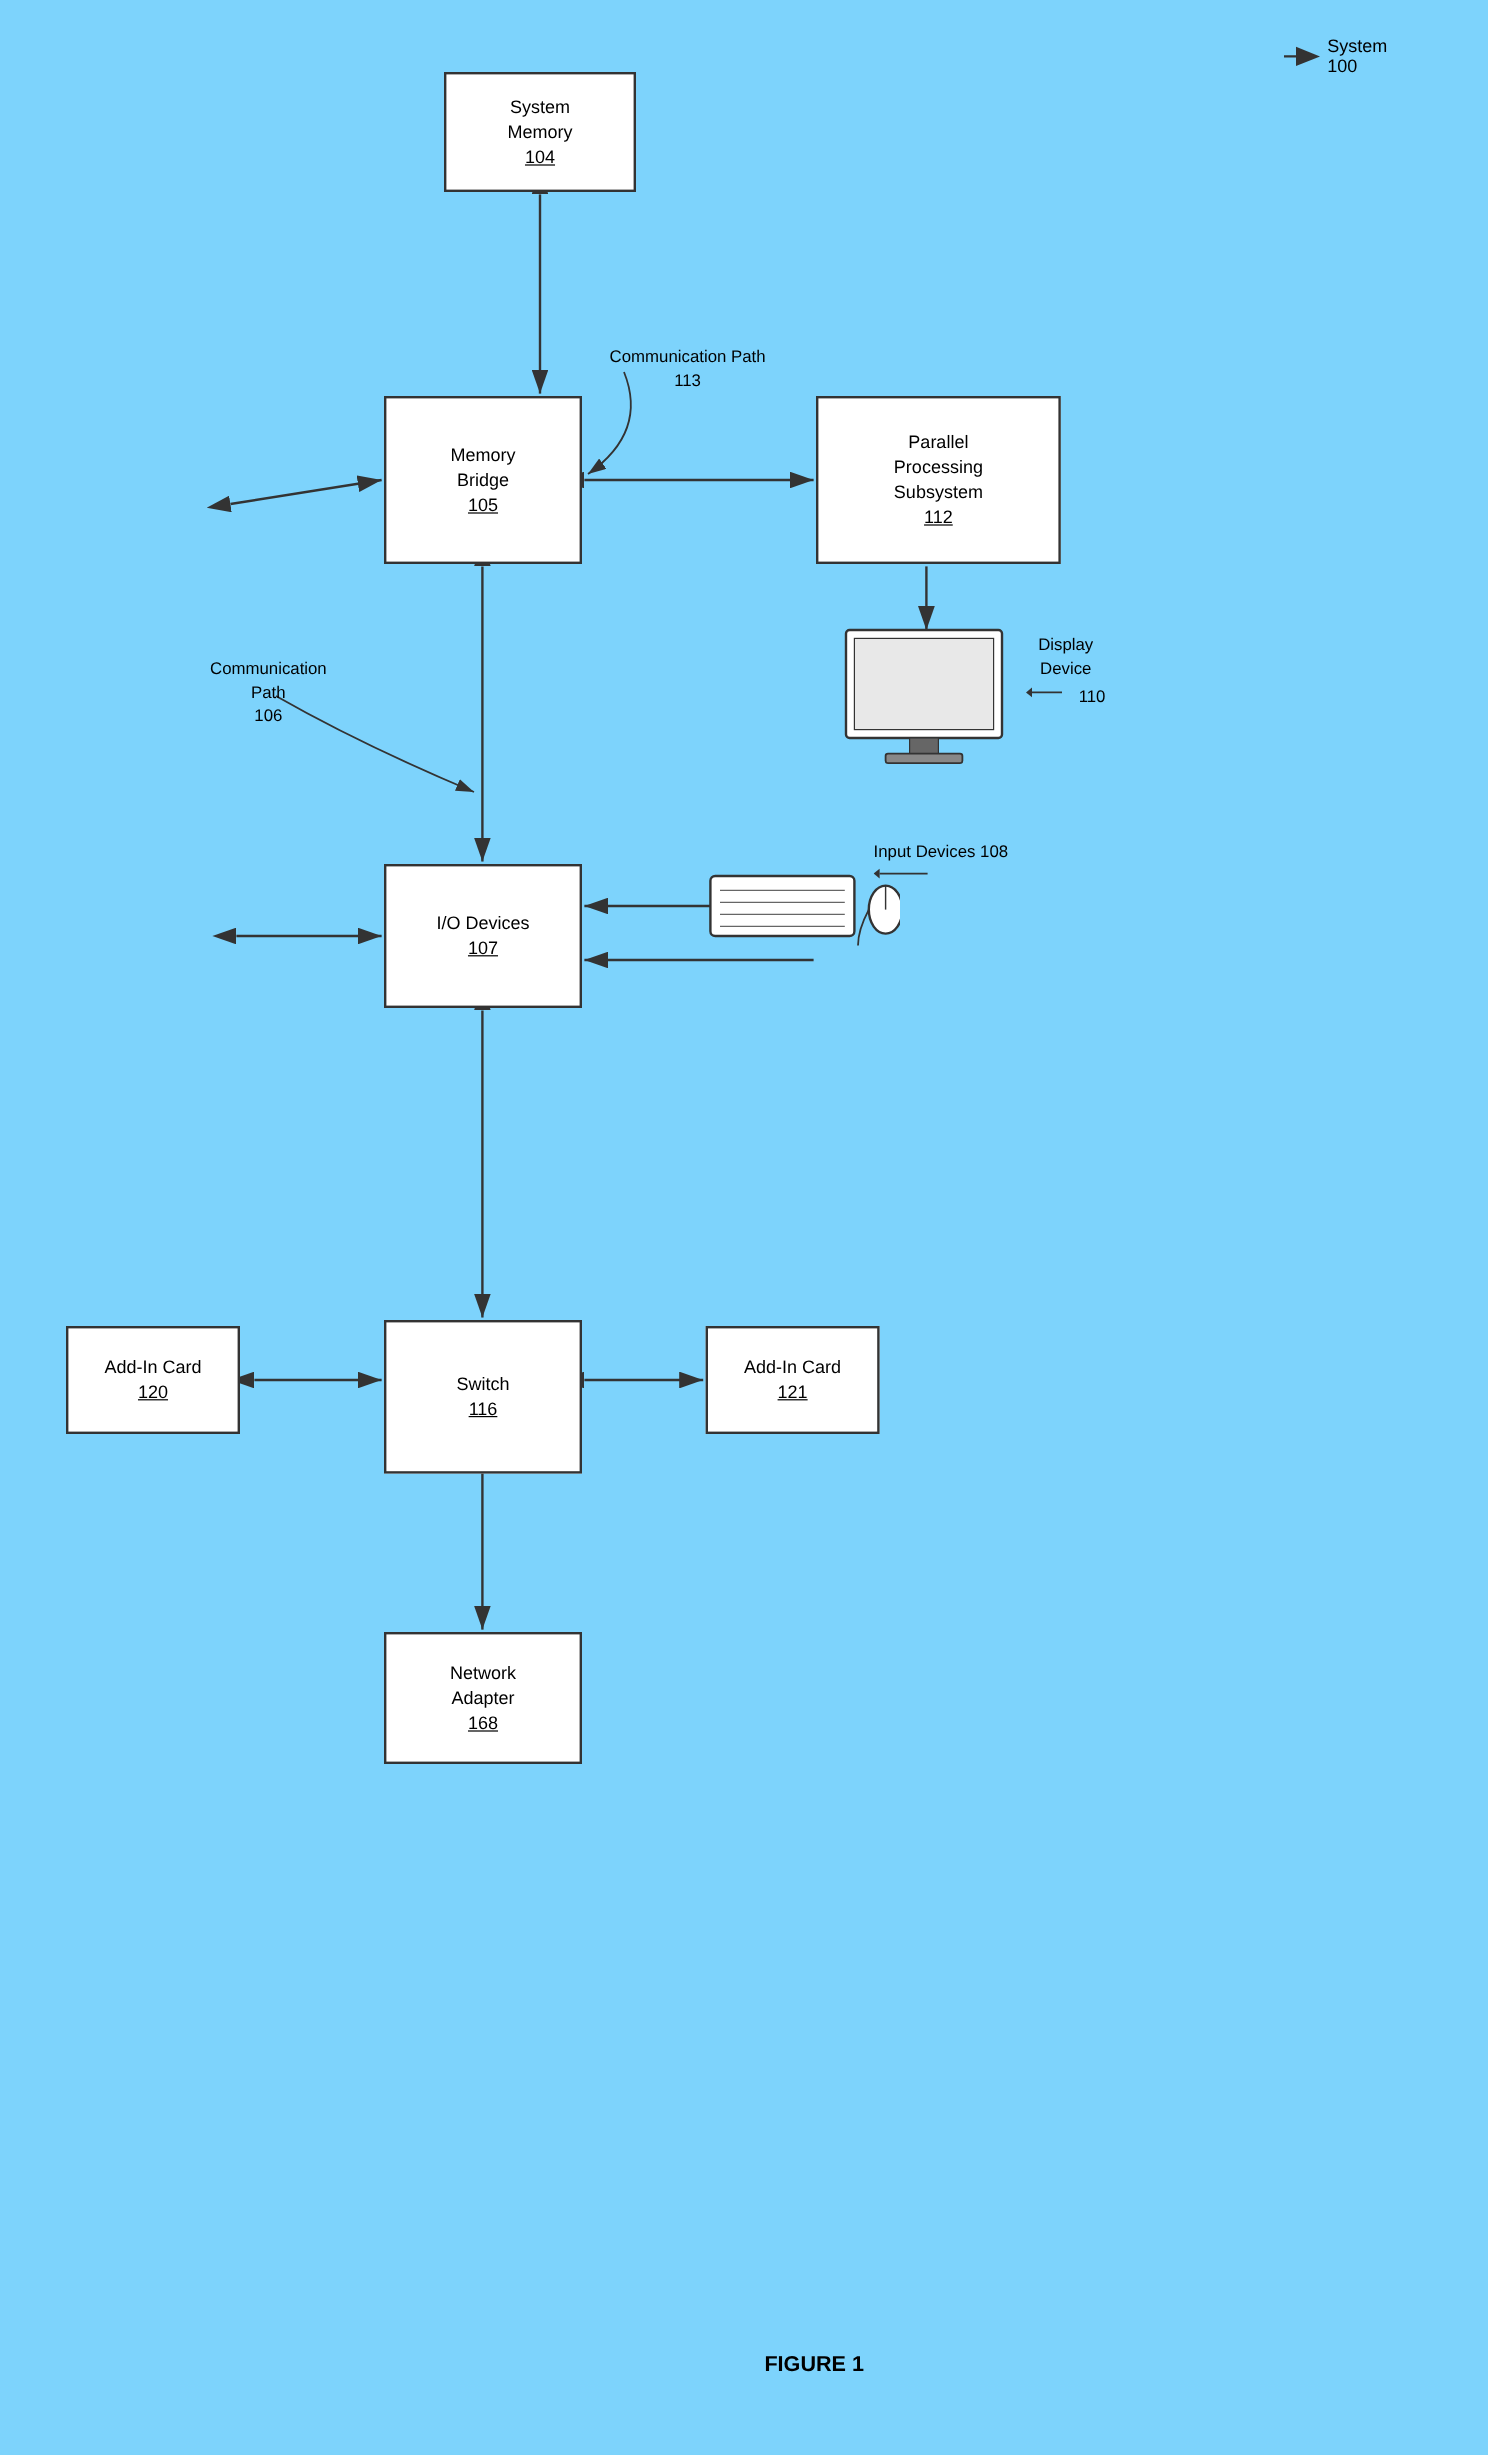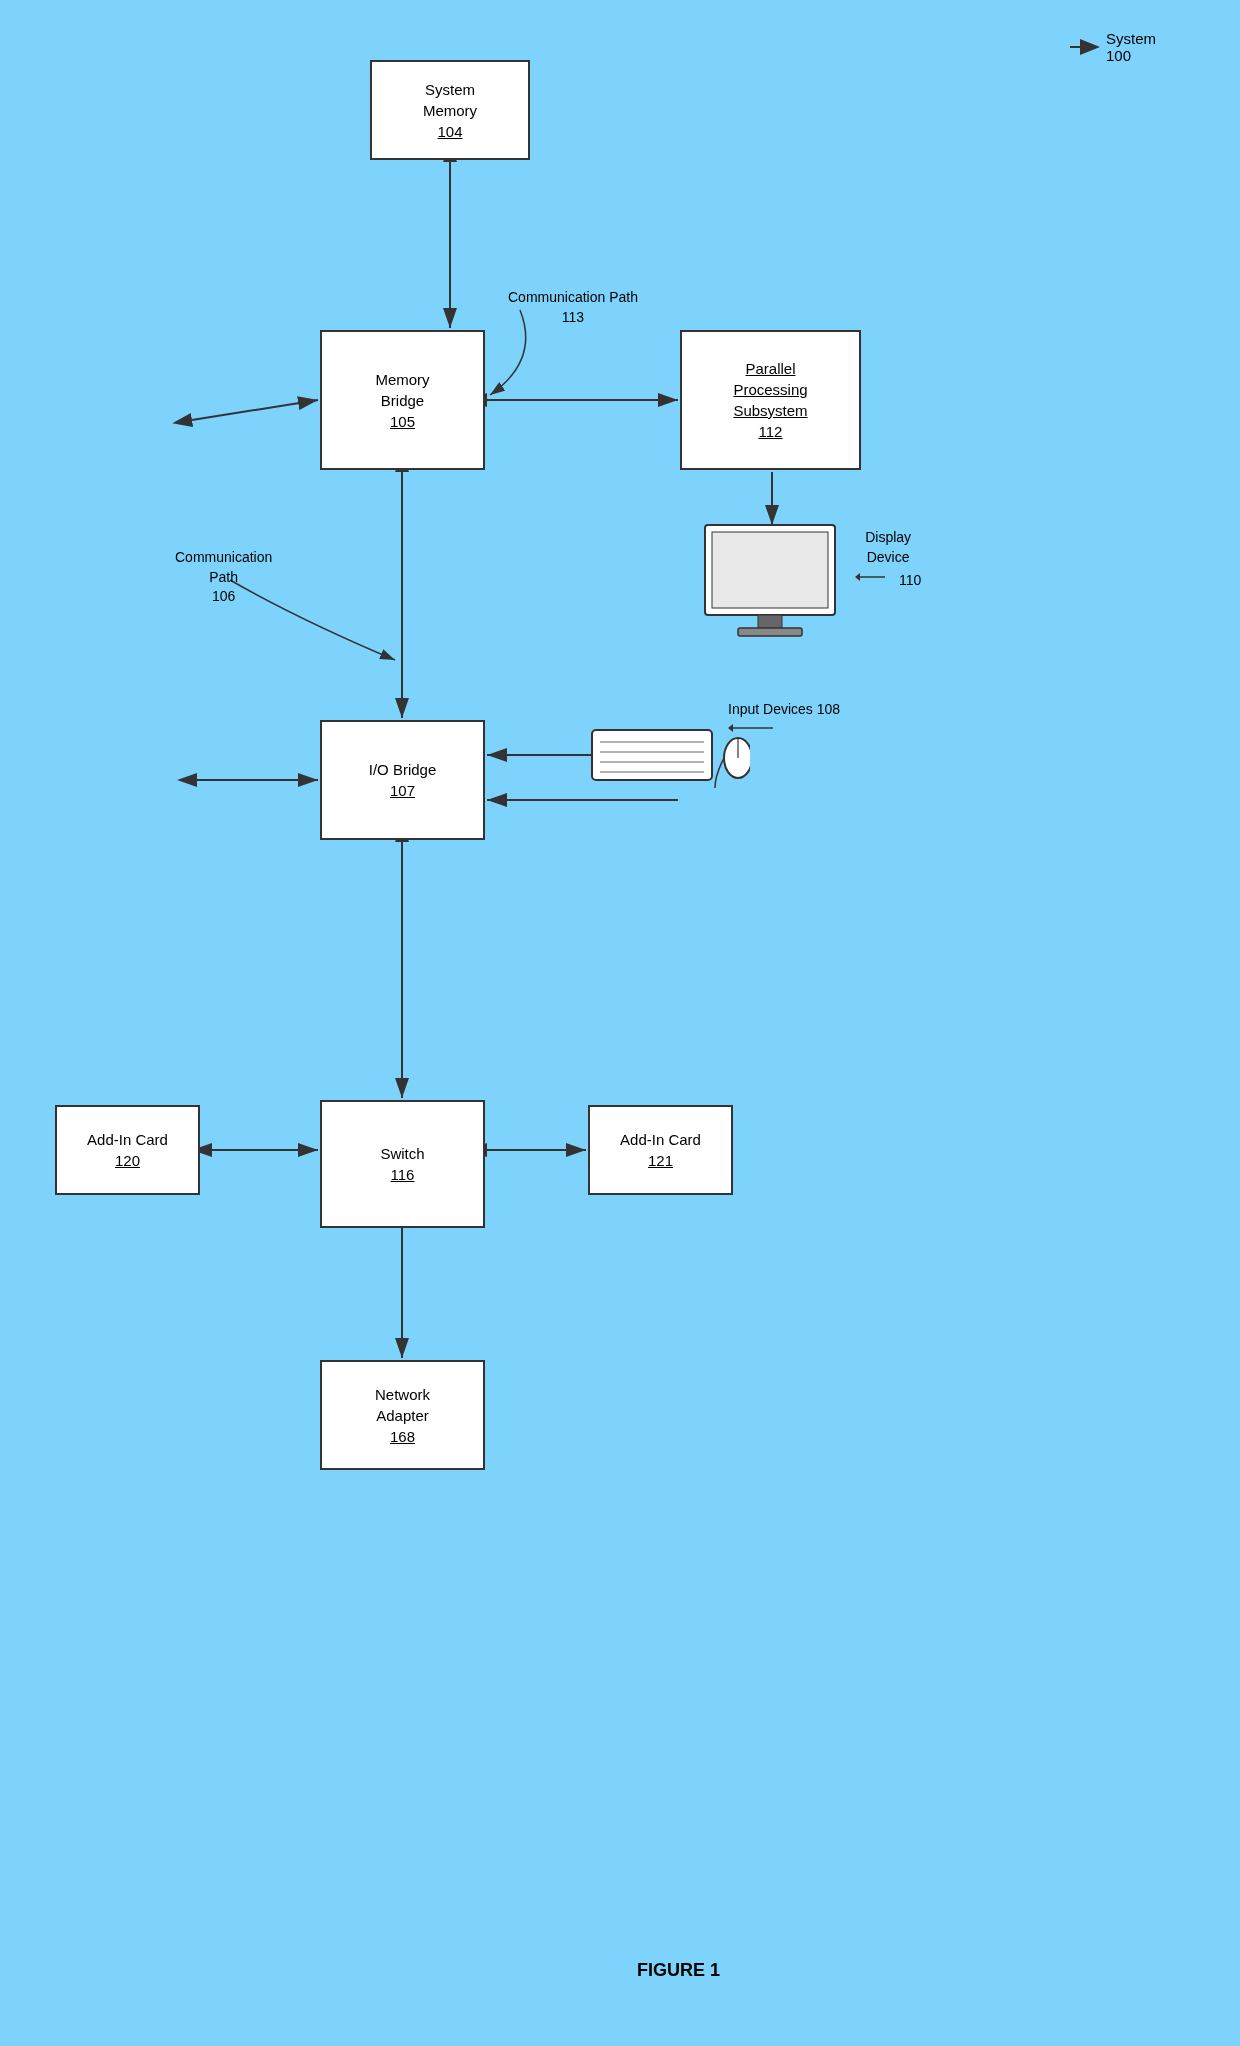--- a/index.html
+++ b/index.html
@@ -127,21 +127,21 @@
     <span>System<br>Memory</span>
     <span class="underline">104</span>
   </div>
 
 
   <div class="box" style="left:320px; top:330px; width:165px; height:140px;">
     <span>Memory<br>Bridge</span>
     <span class="underline">105</span>
   </div>
 
-  <div class="box" style="left:680px; top:330px; width:181px; height:140px;text-decoration:underline;">
+  <div class="box" style="left:680px; top:330px; width:204px; height:140px;">
     <span>Parallel<br>Processing<br>Subsystem</span>
     <span class="underline">112</span>
   </div>
 
   <div class="label" style="left:508px; top:288px;">
     <span>Communication Path<br>113</span>
   </div>
 
   <div class="label" style="left:175px; top:548px;">
     <span>Communication<br>Path<br>106</span>
@@ -189,21 +189,21 @@
 
   <div class="label" style="left:728px; top:700px;">
     <span>Input Devices 108</span>
     <svg width="50" height="16" style="display:block;">
       <line x1="45" y1="8" x2="5" y2="8" stroke="#333" stroke-width="1.5"></line>
       <polygon points="5,4 0,8 5,12" fill="#333"></polygon>
     </svg>
   </div>
 
   <div class="box" style="left:320px; top:720px; width:165px; height:120px;">
-    <span>I/O Bridge</span>
+    <span>I/O Devices</span>
     <span class="underline">107</span>
   </div>
 
 
   <div class="box" style="left:320px; top:1100px; width:165px; height:128px;">
     <span>Switch</span>
     <span class="underline">116</span>
   </div>
 
   <div class="box" style="left:55px; top:1105px; width:145px; height:90px;">

